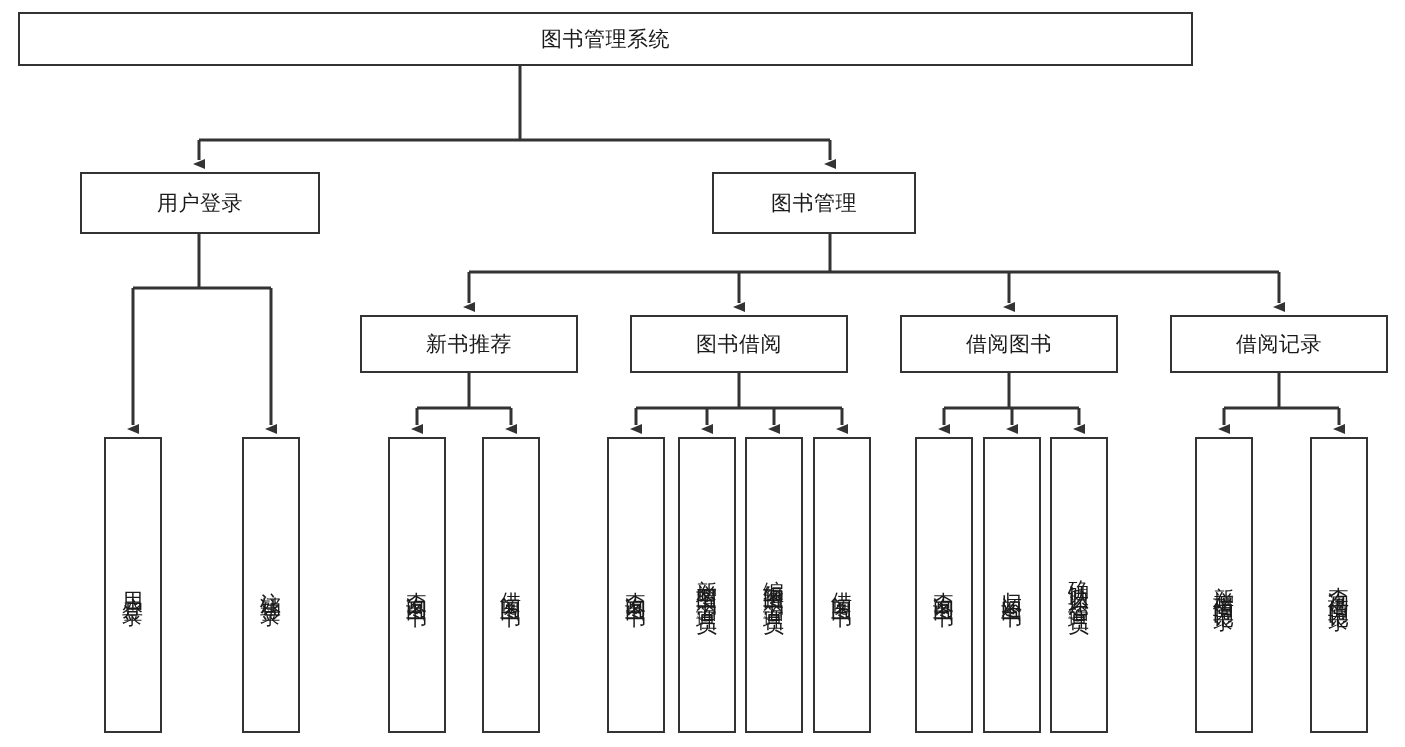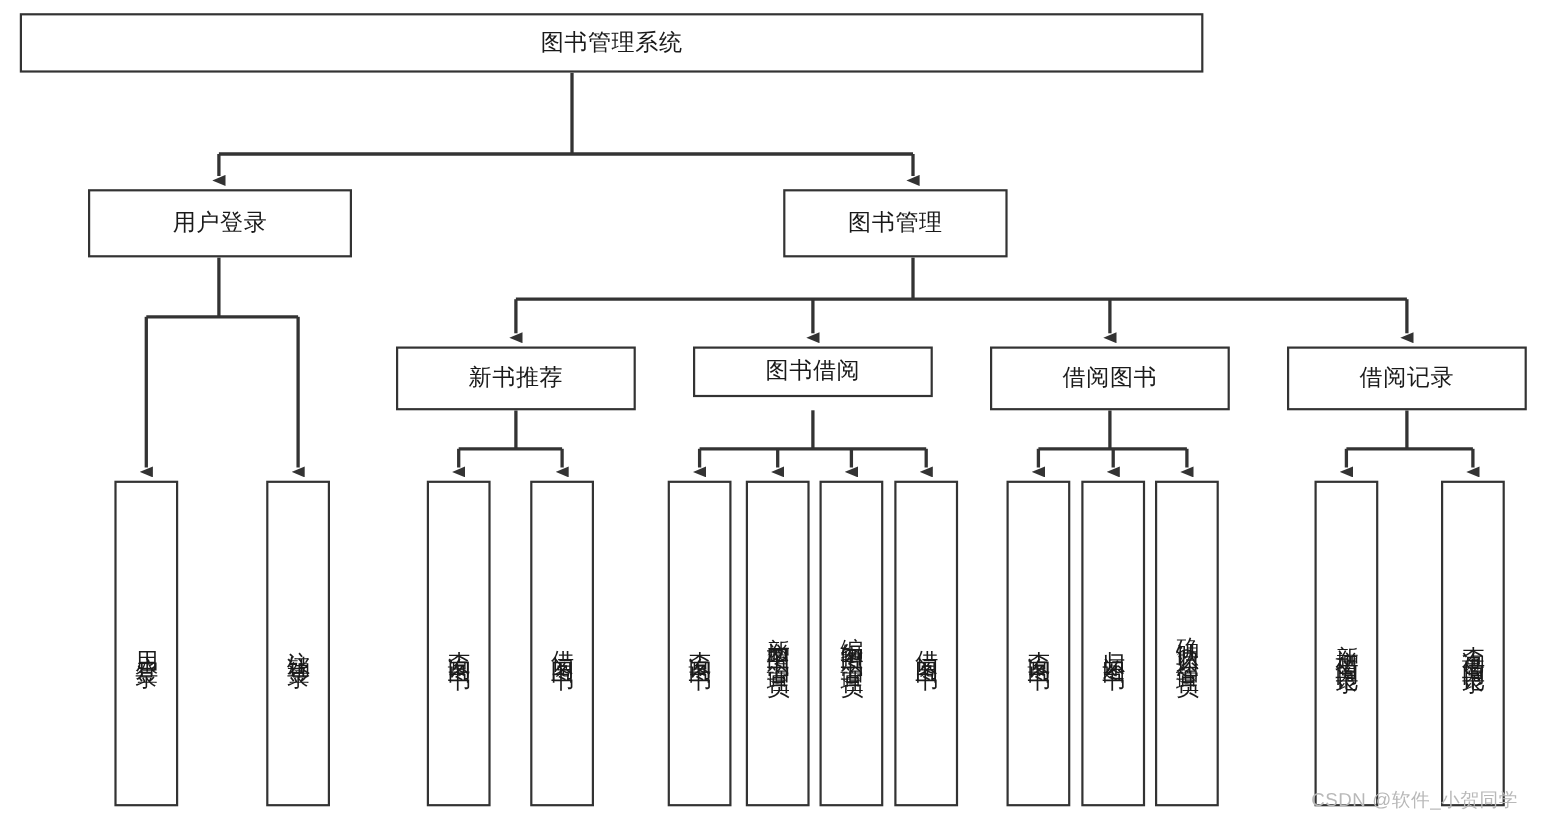--- a/index.html
+++ b/index.html
@@ -111,35 +111,35 @@
       <path d="M1012,408 L1012,425" marker-end="url(#arrow)"></path>
       <path d="M1079,408 L1079,425" marker-end="url(#arrow)"></path>
 
       <path d="M1279,373 L1279,408"></path>
       <path d="M1224,408 L1339,408"></path>
       <path d="M1224,408 L1224,425" marker-end="url(#arrow)"></path>
       <path d="M1339,408 L1339,425" marker-end="url(#arrow)"></path>
     </g>
   </svg>
 
-  <div class="node horiz" style="left:18px; top:12px; width:1076px; height:54px;">
+  <div class="node horiz" style="left:18px; top:12px; width:1175px; height:54px;">
     <span class="node-label">图书管理系统</span>
   </div>
 
   <div class="node horiz" style="left:80px; top:172px; width:240px; height:62px;">
     <span class="node-label">用户登录</span>
   </div>
   <div class="node horiz" style="left:712px; top:172px; width:204px; height:62px;">
     <span class="node-label">图书管理</span>
   </div>
 
   <div class="node horiz" style="left:360px; top:315px; width:218px; height:58px;">
     <span class="node-label">新书推荐</span>
   </div>
-  <div class="node horiz" style="left:630px; top:315px; width:218px; height:46px;">
+  <div class="node horiz" style="left:630px; top:315px; width:218px; height:58px;">
     <span class="node-label">图书借阅</span>
   </div>
   <div class="node horiz" style="left:900px; top:315px; width:218px; height:58px;">
     <span class="node-label">借阅图书</span>
   </div>
   <div class="node horiz" style="left:1170px; top:315px; width:218px; height:58px;">
     <span class="node-label">借阅记录</span>
   </div>
 
   <div class="node vert" style="left:104px; top:437px; width:58px; height:296px;">
@@ -175,15 +175,14 @@
   <div class="node vert" style="left:1050px; top:437px; width:58px; height:296px;">
     <span class="node-label">确认归还（管理员）</span>
   </div>
   <div class="node vert" style="left:1195px; top:437px; width:58px; height:296px;">
     <span class="node-label">新增借阅记录</span>
   </div>
   <div class="node vert" style="left:1310px; top:437px; width:58px; height:296px;">
     <span class="node-label">查询借阅记录</span>
   </div>
 
-  <div class="watermark" style="left:1192px; top:716px;">CSDN @软件_小贺同学</div>
 
 </div>
 
 </body></html>

